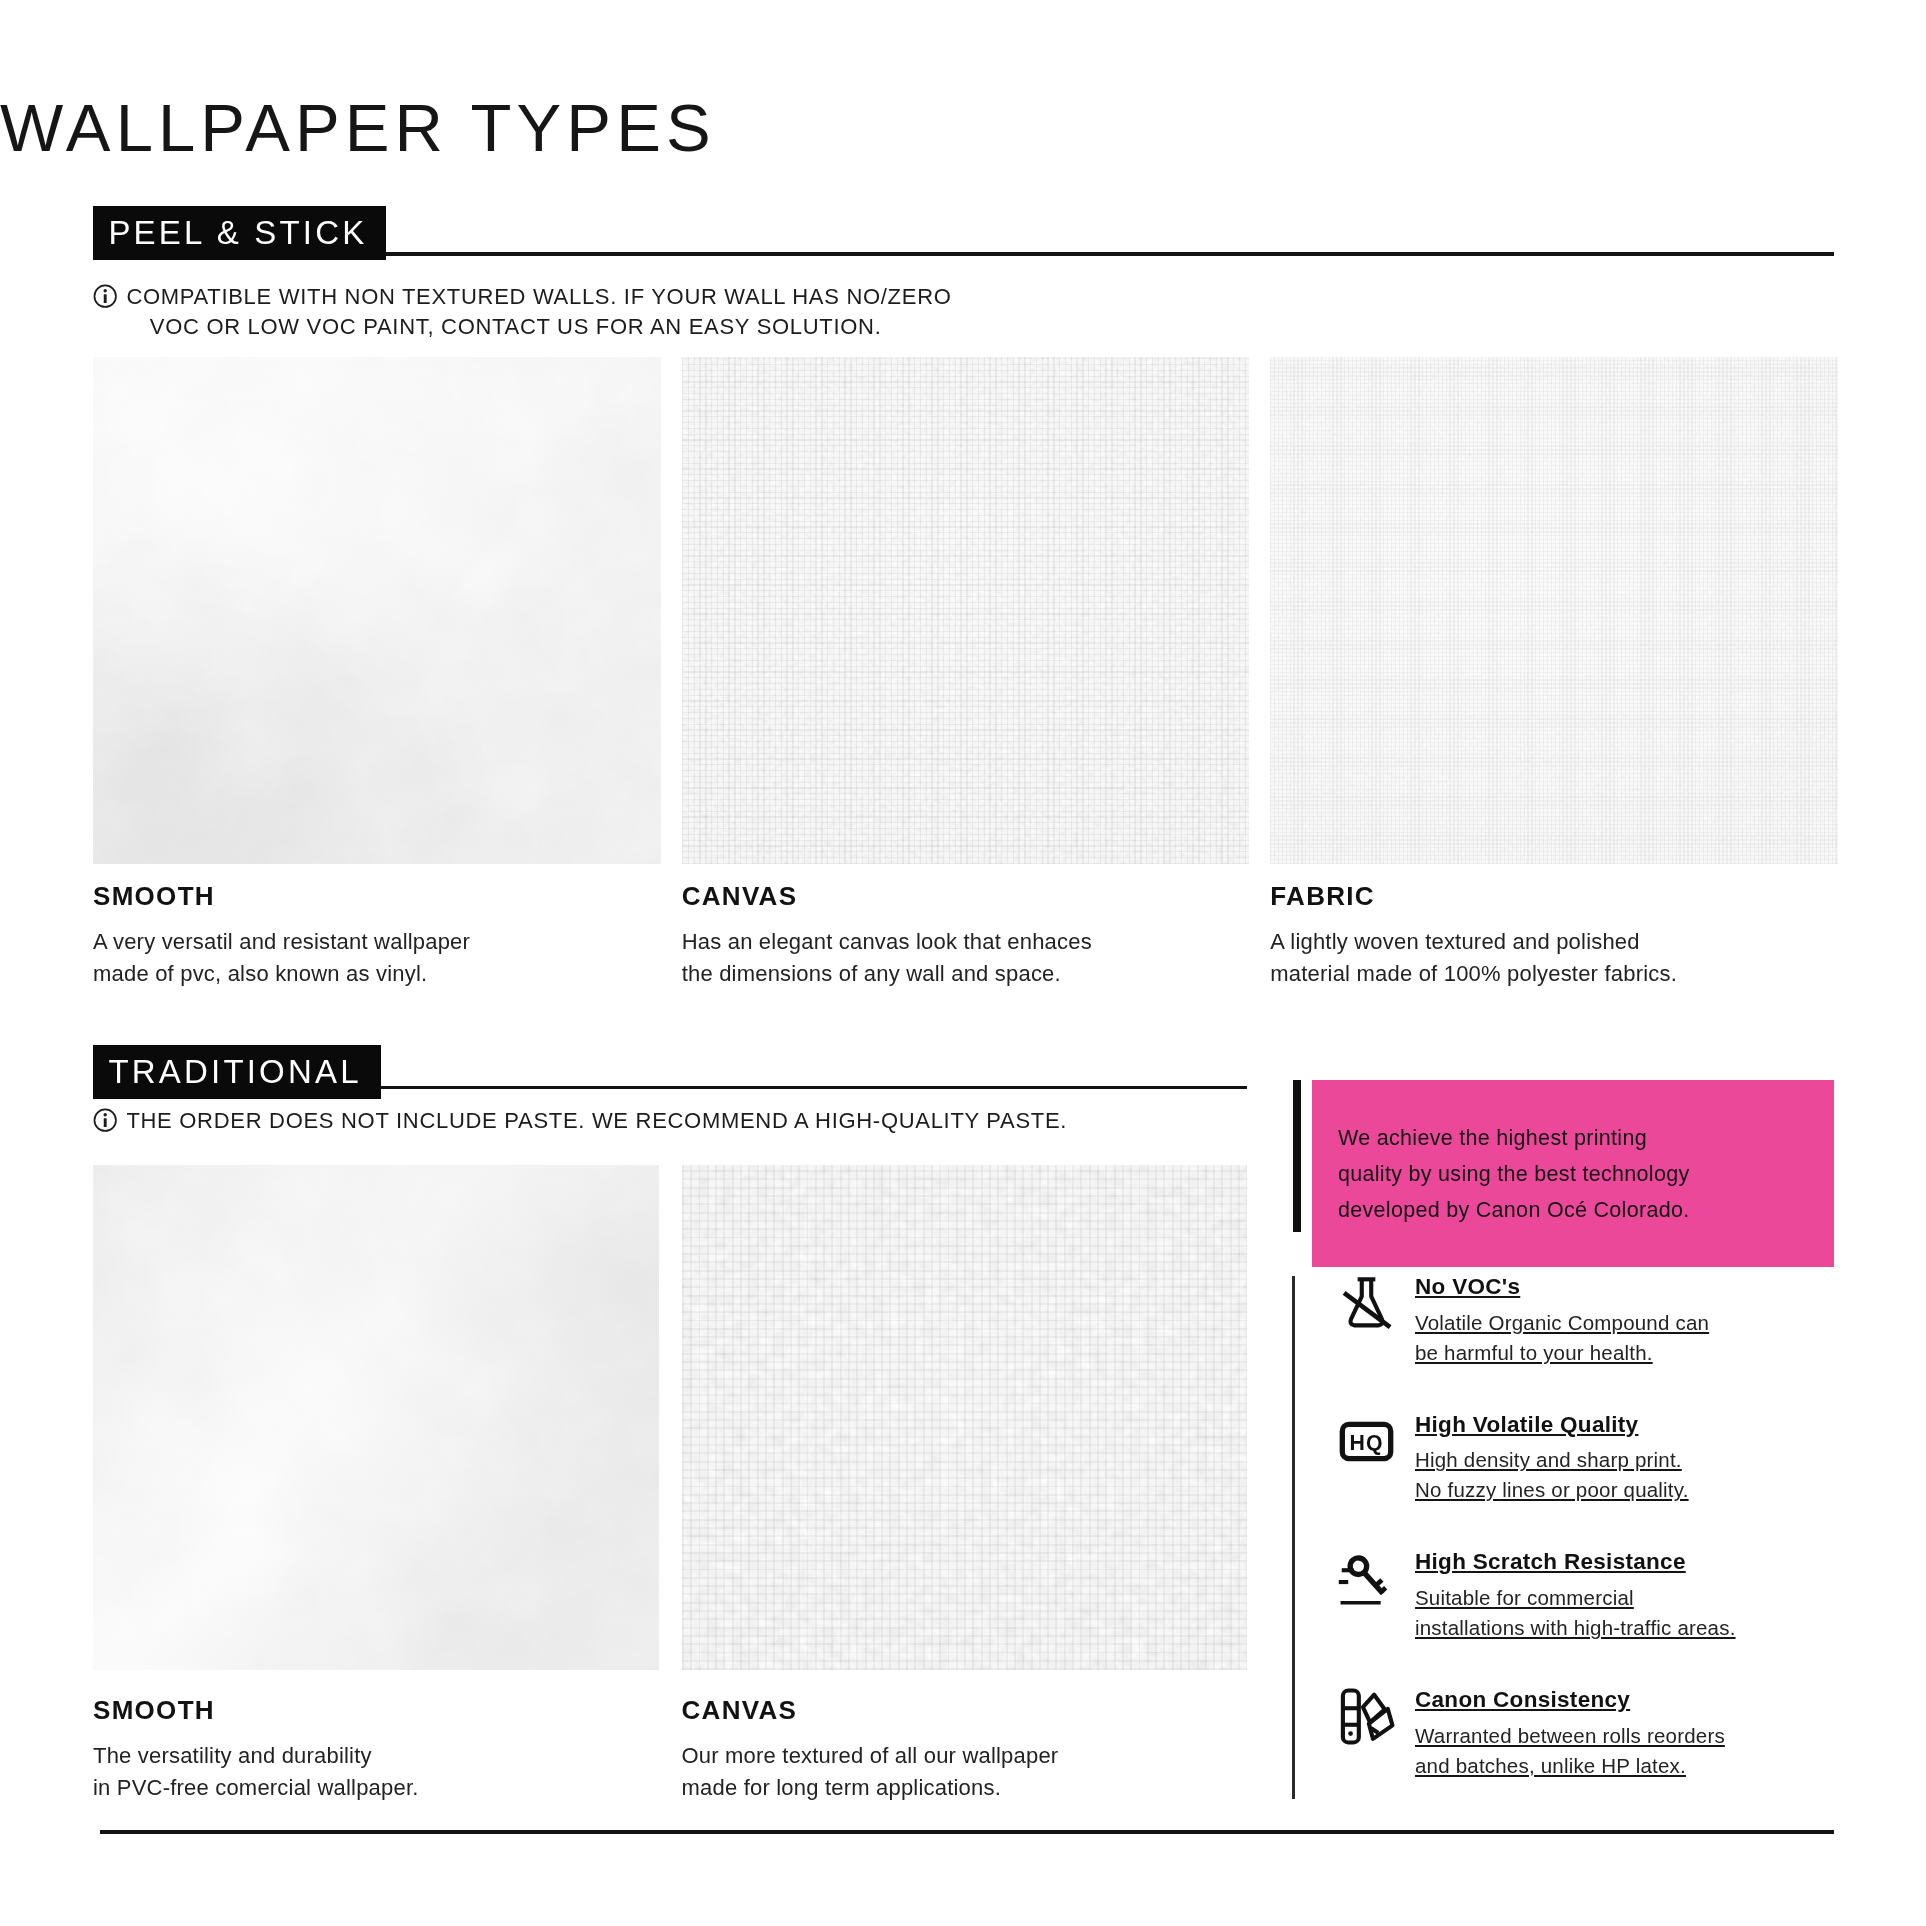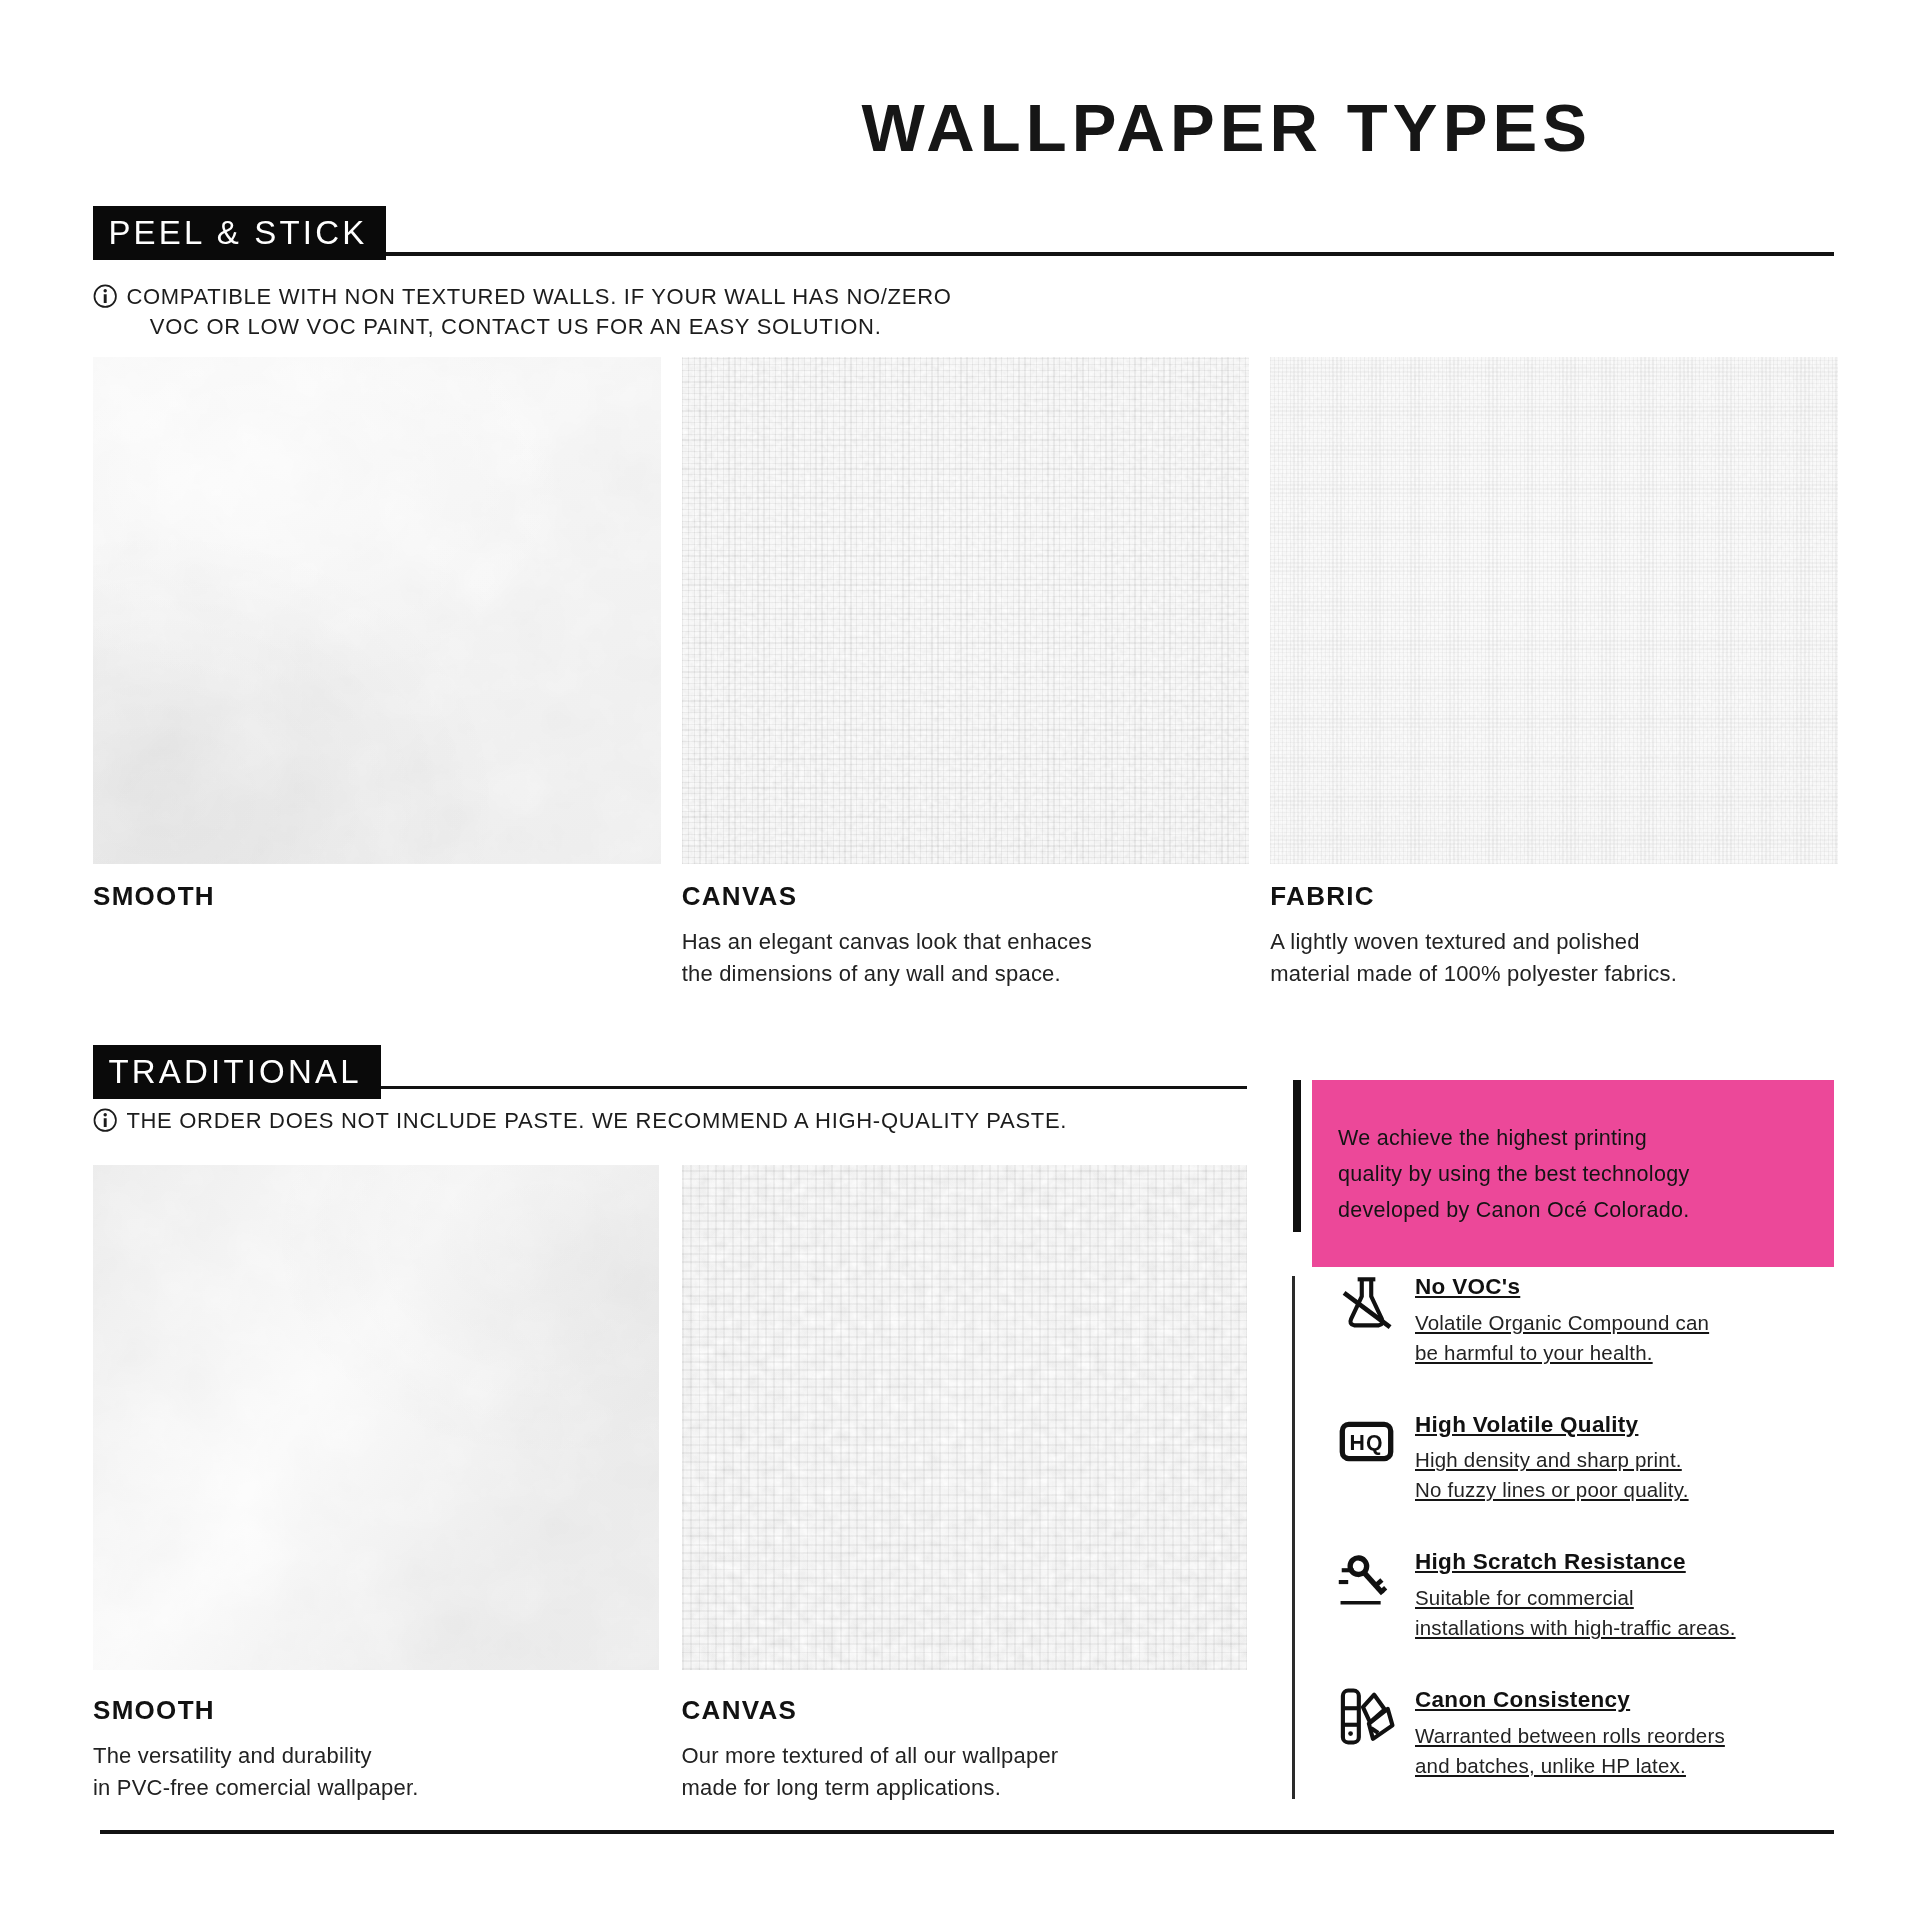--- a/index.html
+++ b/index.html
@@ -2,22 +2,22 @@
 <html style="font-size:10.3px"><head>
 <meta charset="utf-8">
 <style>
   html,body{margin:0;padding:0;background:#ffffff;}
   #canvas{
     position:relative;width:1926px;height:1926px;background:#ffffff;
     font-family:"Liberation Sans",sans-serif;color:#141414;overflow:hidden;
   }
   
   .page-title{
-    position:absolute;top:89px;left:0;width:1592px;text-align:right;
-    font-size:67px;font-weight:700;letter-spacing:5.1px;color:#161616;
+    position:absolute;top:89px;left:0;width:1592px;text-align:left;
+    font-size:67px;font-weight:400;letter-spacing:5.1px;color:#161616;
   }
   
   .section-badge{
     position:absolute;left:93px;height:54px;background:#0a0a0a;color:#ffffff;
     display:flex;align-items:center;padding:0 19px 0 15.4px;
     font-size:33px;font-weight:500;letter-spacing:3.2px;z-index:3;
   }
   .badge-peel{top:206px;}
   .badge-trad{top:1045px;}
   .rule{position:absolute;background:#121212;height:3.9px;z-index:1;}
@@ -164,20 +164,22 @@
     <div class="swatch tex-fabric">
       <svg class="tex" viewBox="0 0 884 790" width="568" height="507">
           <rect width="100%" height="100%" filter="url(#fFabric)"></rect>
         </svg>
     </div>
   </div>
 
   <div class="caps caps-peel">
     <div class="cap">
       <h3>SMOOTH</h3>
+      <p>A very versatil and resistant wallpaper
+made of pvc, also known as vinyl.</p>
     </div>
     <div class="cap">
       <h3>CANVAS</h3>
       <p>Has an elegant canvas look that enhaces
 the dimensions of any wall and space.</p>
     </div>
     <div class="cap">
       <h3>FABRIC</h3>
       <p>A lightly woven textured and polished
 material made of 100% polyester fabrics.</p>

